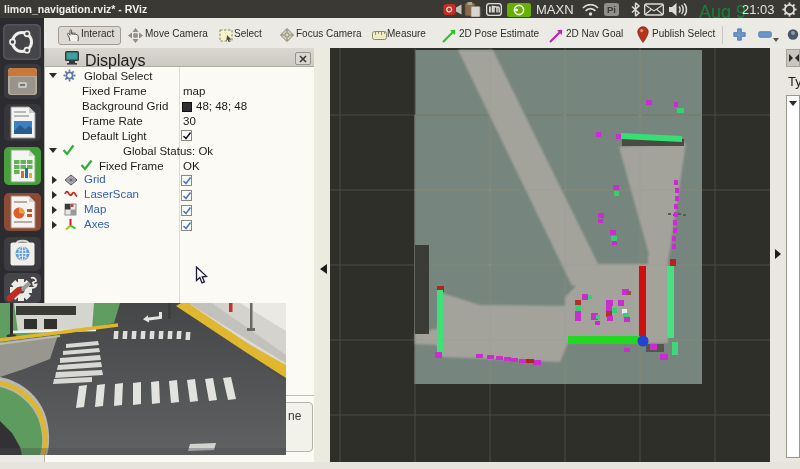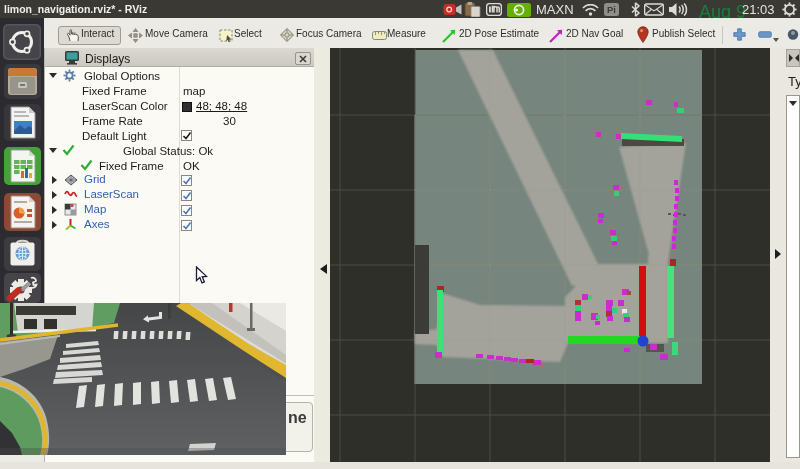--- a/index.html
+++ b/index.html
@@ -248,21 +248,21 @@
 
   <div class="abs" style="left:44px;top:48px;width:270px;height:414px;background:#fbfaf4;border-left:1px solid #b8b5ad;"></div>
   <div class="abs" style="left:45px;top:48px;width:269px;height:19px;background:linear-gradient(#dbd8d2,#ccc9c2);border-bottom:1px solid #b0ada5;"></div>
   <div id="displays-title">
     <svg class="abs" style="left:64px;top:50px;" width="16" height="15" viewBox="0 0 16 15">
       <rect x="1" y="1" width="14" height="10" rx="1.5" fill="#3a3a3a"></rect>
       <rect x="2.5" y="2.5" width="11" height="7" fill="#3aa0a0"></rect>
       <rect x="5" y="11" width="6" height="2" fill="#3a3a3a"></rect>
       <rect x="3" y="13" width="10" height="1.6" fill="#3a3a3a"></rect>
     </svg>
-    <div class="abs" style="left:85px;top:52px;font-size:12px;color:#1b1b1b;">Displays</div>
+    <div class="abs" style="left:85px;top:52px;font-size:16px;color:#1b1b1b;">Displays</div>
     <div class="abs" style="left:295px;top:52px;width:16px;height:13px;background:#dad7d1;border:1px solid #96938c;border-radius:2px;"></div>
     <svg class="abs" style="left:299px;top:55px;" width="8" height="8" viewBox="0 0 8 8">
       <path d="M1 1 L7 7 M7 1 L1 7" stroke="#3a3a38" stroke-width="1.6"></path>
     </svg>
   </div>
   <div id="displays-tree" style="font-size:11.5px;color:#1c1c1c;">
 
     <div class="abs" style="left:179px;top:67px;width:1px;height:328px;background:#dedbd4;"></div>
 
     <div class="abs" style="left:49px;top:73px;width:0;height:0;border-left:4px solid transparent;border-right:4px solid transparent;border-top:5px solid #2b2b2b;"></div>
@@ -272,29 +272,29 @@
         <path d="M6.5 0.5 L6.5 2.6"></path>
           <path d="M6.5 10.4 L6.5 12.5"></path>
         <path d="M0.5 6.5 L2.6 6.5"></path>
           <path d="M10.4 6.5 L12.5 6.5"></path>
         <path d="M2.3 2.3 L3.8 3.8"></path>
           <path d="M9.2 9.2 L10.7 10.7"></path>
         <path d="M2.3 10.7 L3.8 9.2"></path>
           <path d="M9.2 3.8 L10.7 2.3"></path>
       </g>
     </svg>
-    <div class="abs" style="left:84px;top:70px;">Global Options</div>
+    <div class="abs" style="left:84px;top:70px;">Global Select</div>
 
     <div class="abs" style="left:82px;top:85px;">Fixed Frame</div>
     <div class="abs" style="left:183px;top:85px;">map</div>
-    <div class="abs" style="left:82px;top:100px;">LaserScan Color</div>
+    <div class="abs" style="left:82px;top:100px;">Background Grid</div>
     <div class="abs" style="left:182px;top:102px;width:10px;height:10px;background:#303030;border:1px solid #111;"></div>
-    <div class="abs" style="left:196px;top:100px;text-decoration:underline;">48; 48; 48</div>
+    <div class="abs" style="left:196px;top:100px;">48; 48; 48</div>
     <div class="abs" style="left:82px;top:115px;">Frame Rate</div>
-    <div class="abs" style="left:183px;top:115px;margin-left:40px;">30</div>
+    <div class="abs" style="left:183px;top:115px;">30</div>
     <div class="abs" style="left:82px;top:130px;">Default Light</div>
     <div class="abs" style="left:181px;top:130px;width:11px;height:11px;background:#fff;border:1px solid #8a8780;"></div>
     <svg class="abs" style="left:182px;top:131px;" width="10" height="10" viewBox="0 0 10 10">
       <path d="M1.5 5 L4 7.5 L8.5 1.5" stroke="#1c1c1c" stroke-width="1.6" fill="none"></path>
     </svg>
 
     <div class="abs" style="left:49px;top:148px;width:0;height:0;border-left:4px solid transparent;border-right:4px solid transparent;border-top:5px solid #2b2b2b;"></div>
     <svg class="abs" style="left:62px;top:144px;" width="13" height="12" viewBox="0 0 13 12">
       <path d="M1.5 6 L5 10 L11.5 1.5" stroke="#2fae3a" stroke-width="2.2" fill="none"></path>
     </svg>
@@ -345,21 +345,21 @@
         <path d="M1.5 5 L4 7.5 L8.5 1.5" stroke="#4878b8" stroke-width="1.6" fill="none"></path>
       </svg>
     <div class="abs" style="left:181px;top:220px;width:11px;height:11px;background:#fff;border:1px solid #8a8780;"></div>
     <svg class="abs" style="left:182px;top:221px;" width="10" height="10" viewBox="0 0 10 10">
         <path d="M1.5 5 L4 7.5 L8.5 1.5" stroke="#4878b8" stroke-width="1.6" fill="none"></path>
       </svg>
   </div>
 
   <div class="abs" style="left:286px;top:395px;width:28px;height:1px;background:#c2bfb7;"></div>
   <div class="abs" style="left:280px;top:402px;width:33px;height:50px;border:1px solid #b5b2aa;border-radius:4px;background:#f2f1ea;"></div>
-  <div class="abs" style="left:288px;top:409px;font-size:16px;font-weight:bold;color:#3a3a3a;">ne</div>
+  <div class="abs" style="left:288px;top:409px;font-size:12px;font-weight:normal;color:#3a3a3a;">ne</div>
 
   <div class="abs" style="left:314px;top:48px;width:16px;height:414px;background:#ecebe0;"></div>
   <div class="abs" style="left:320px;top:264px;width:0;height:0;border-top:5px solid transparent;border-bottom:5px solid transparent;border-right:7px solid #1c1c1c;"></div>
 
   <svg id="view3d" class="abs" style="left:330px;top:48px;" width="440" height="414" viewBox="0 0 440 414">
     <rect x="0" y="0" width="440" height="414" fill="#2f2f2a"></rect>
 
     <rect x="85" y="2" width="287" height="334" fill="#76857d"></rect>
 
     <g stroke="#4c4c44" stroke-width="1">

